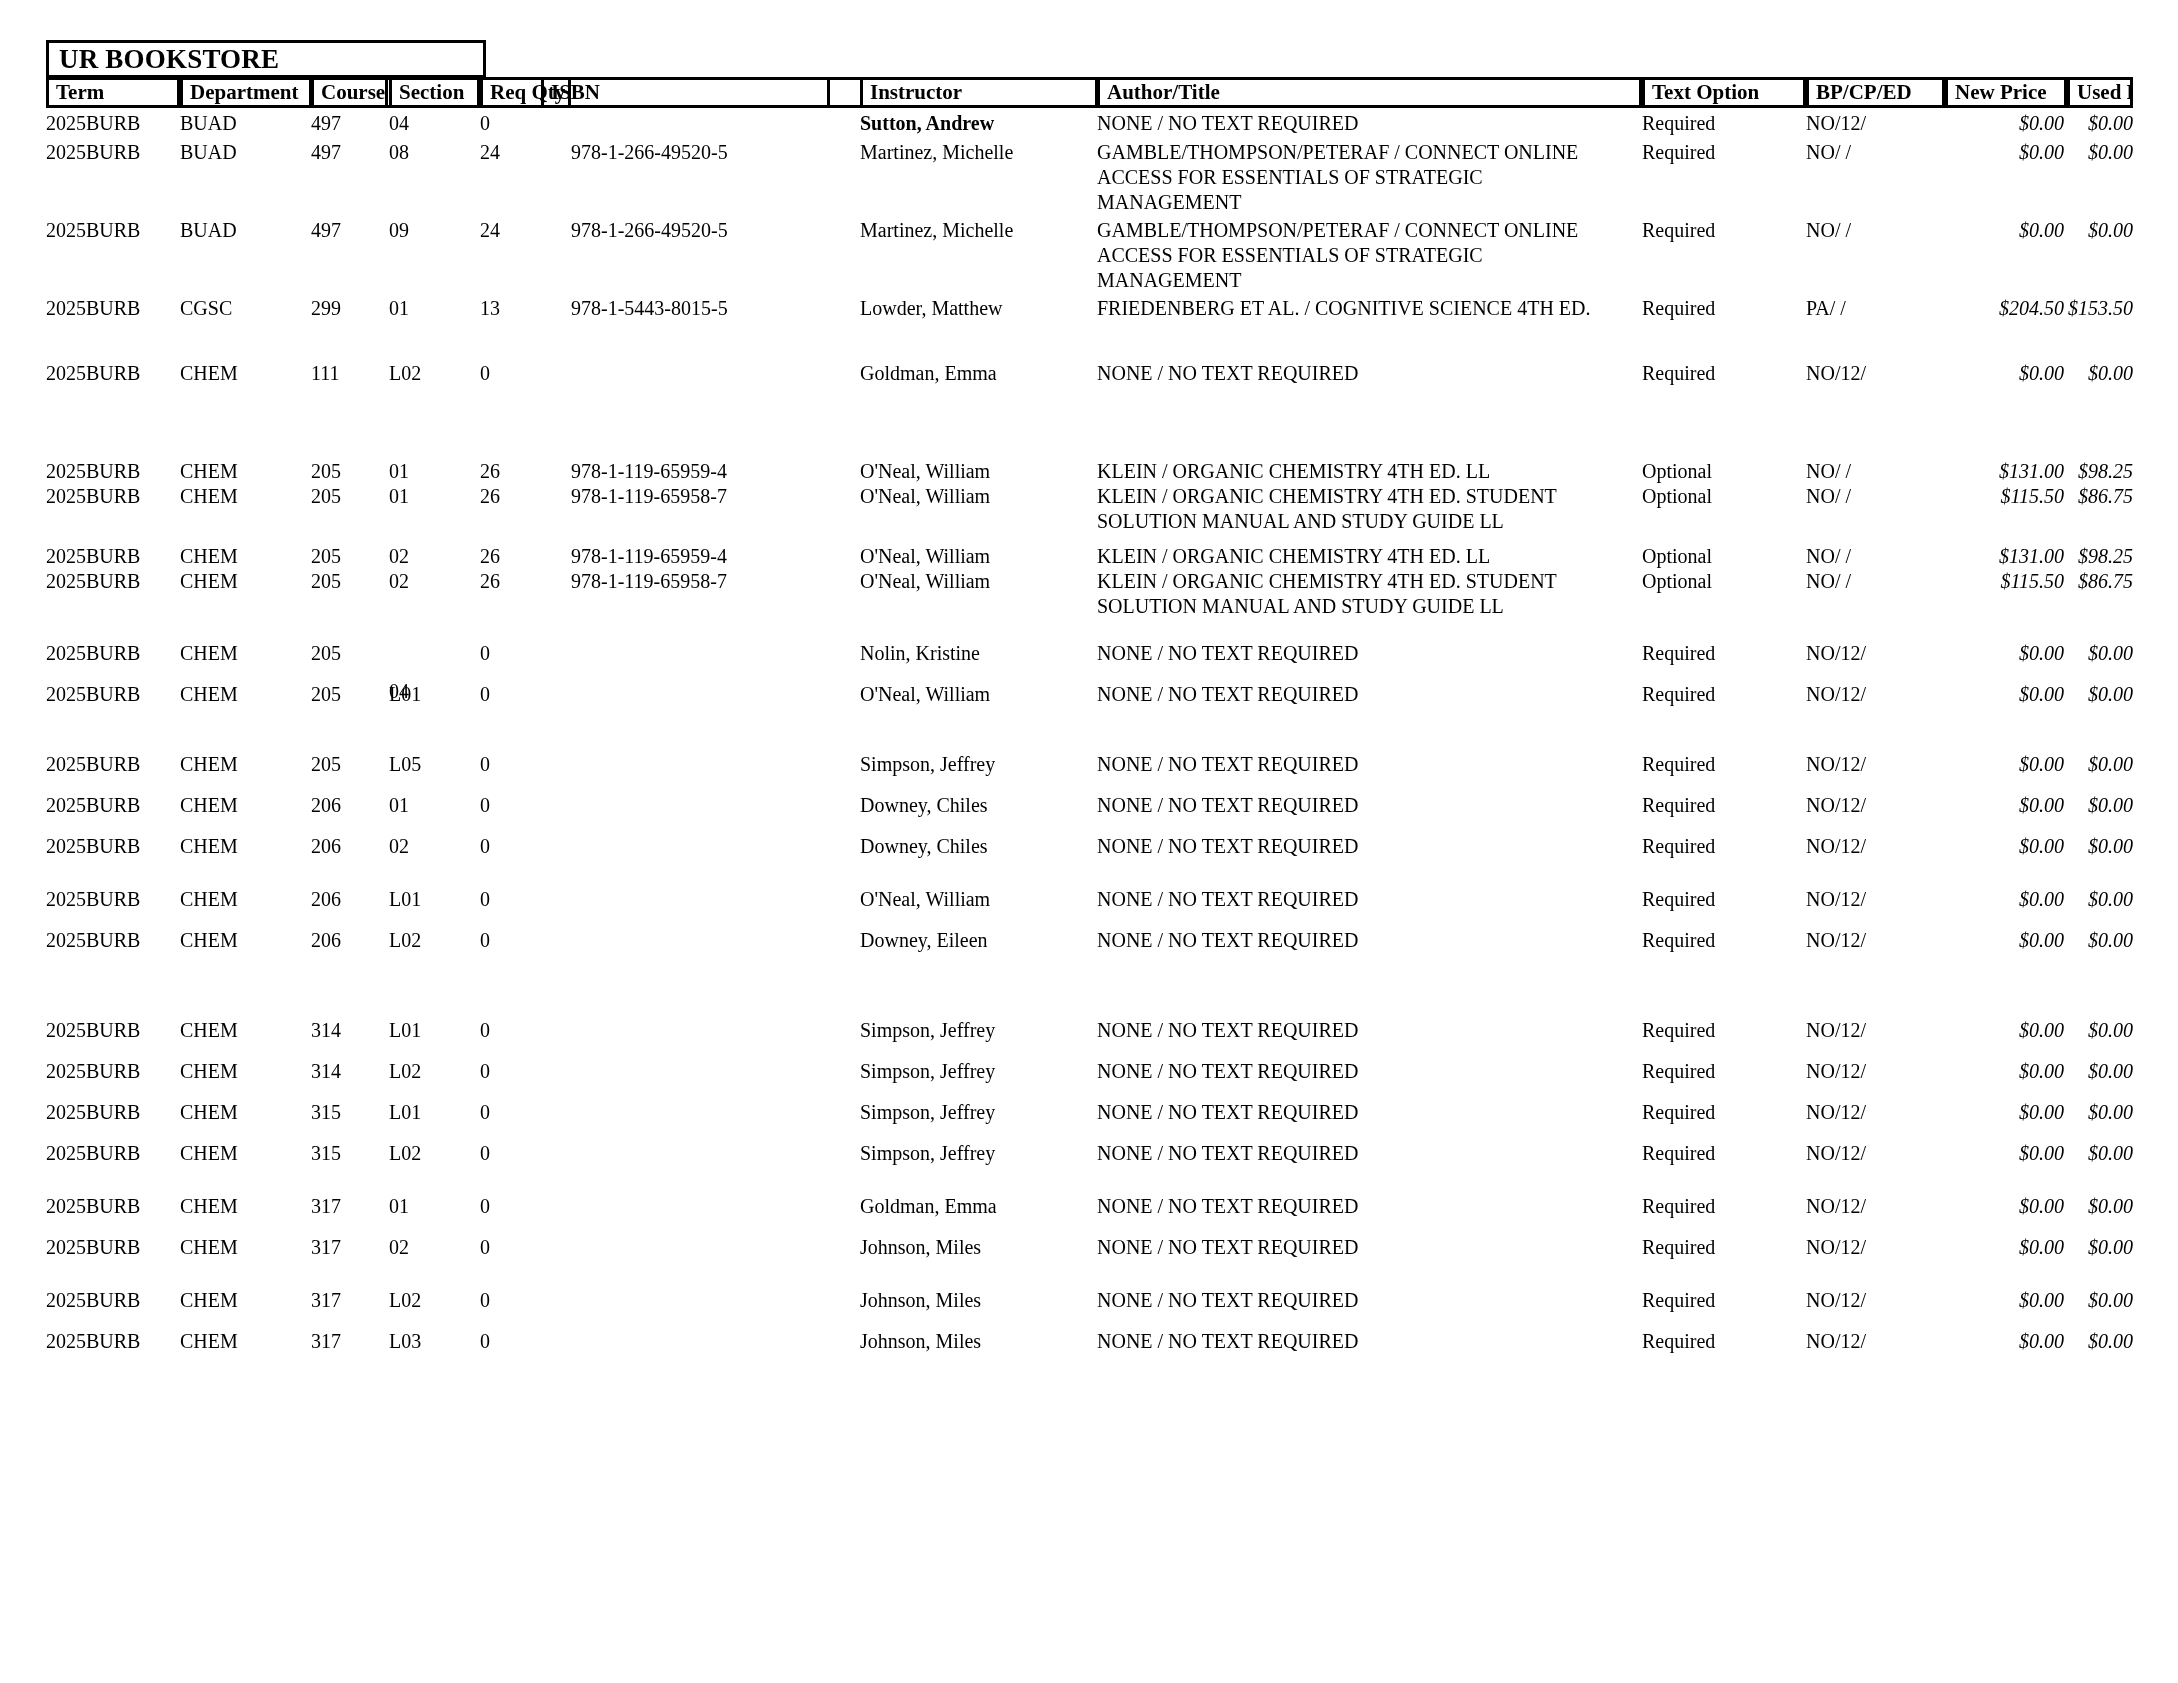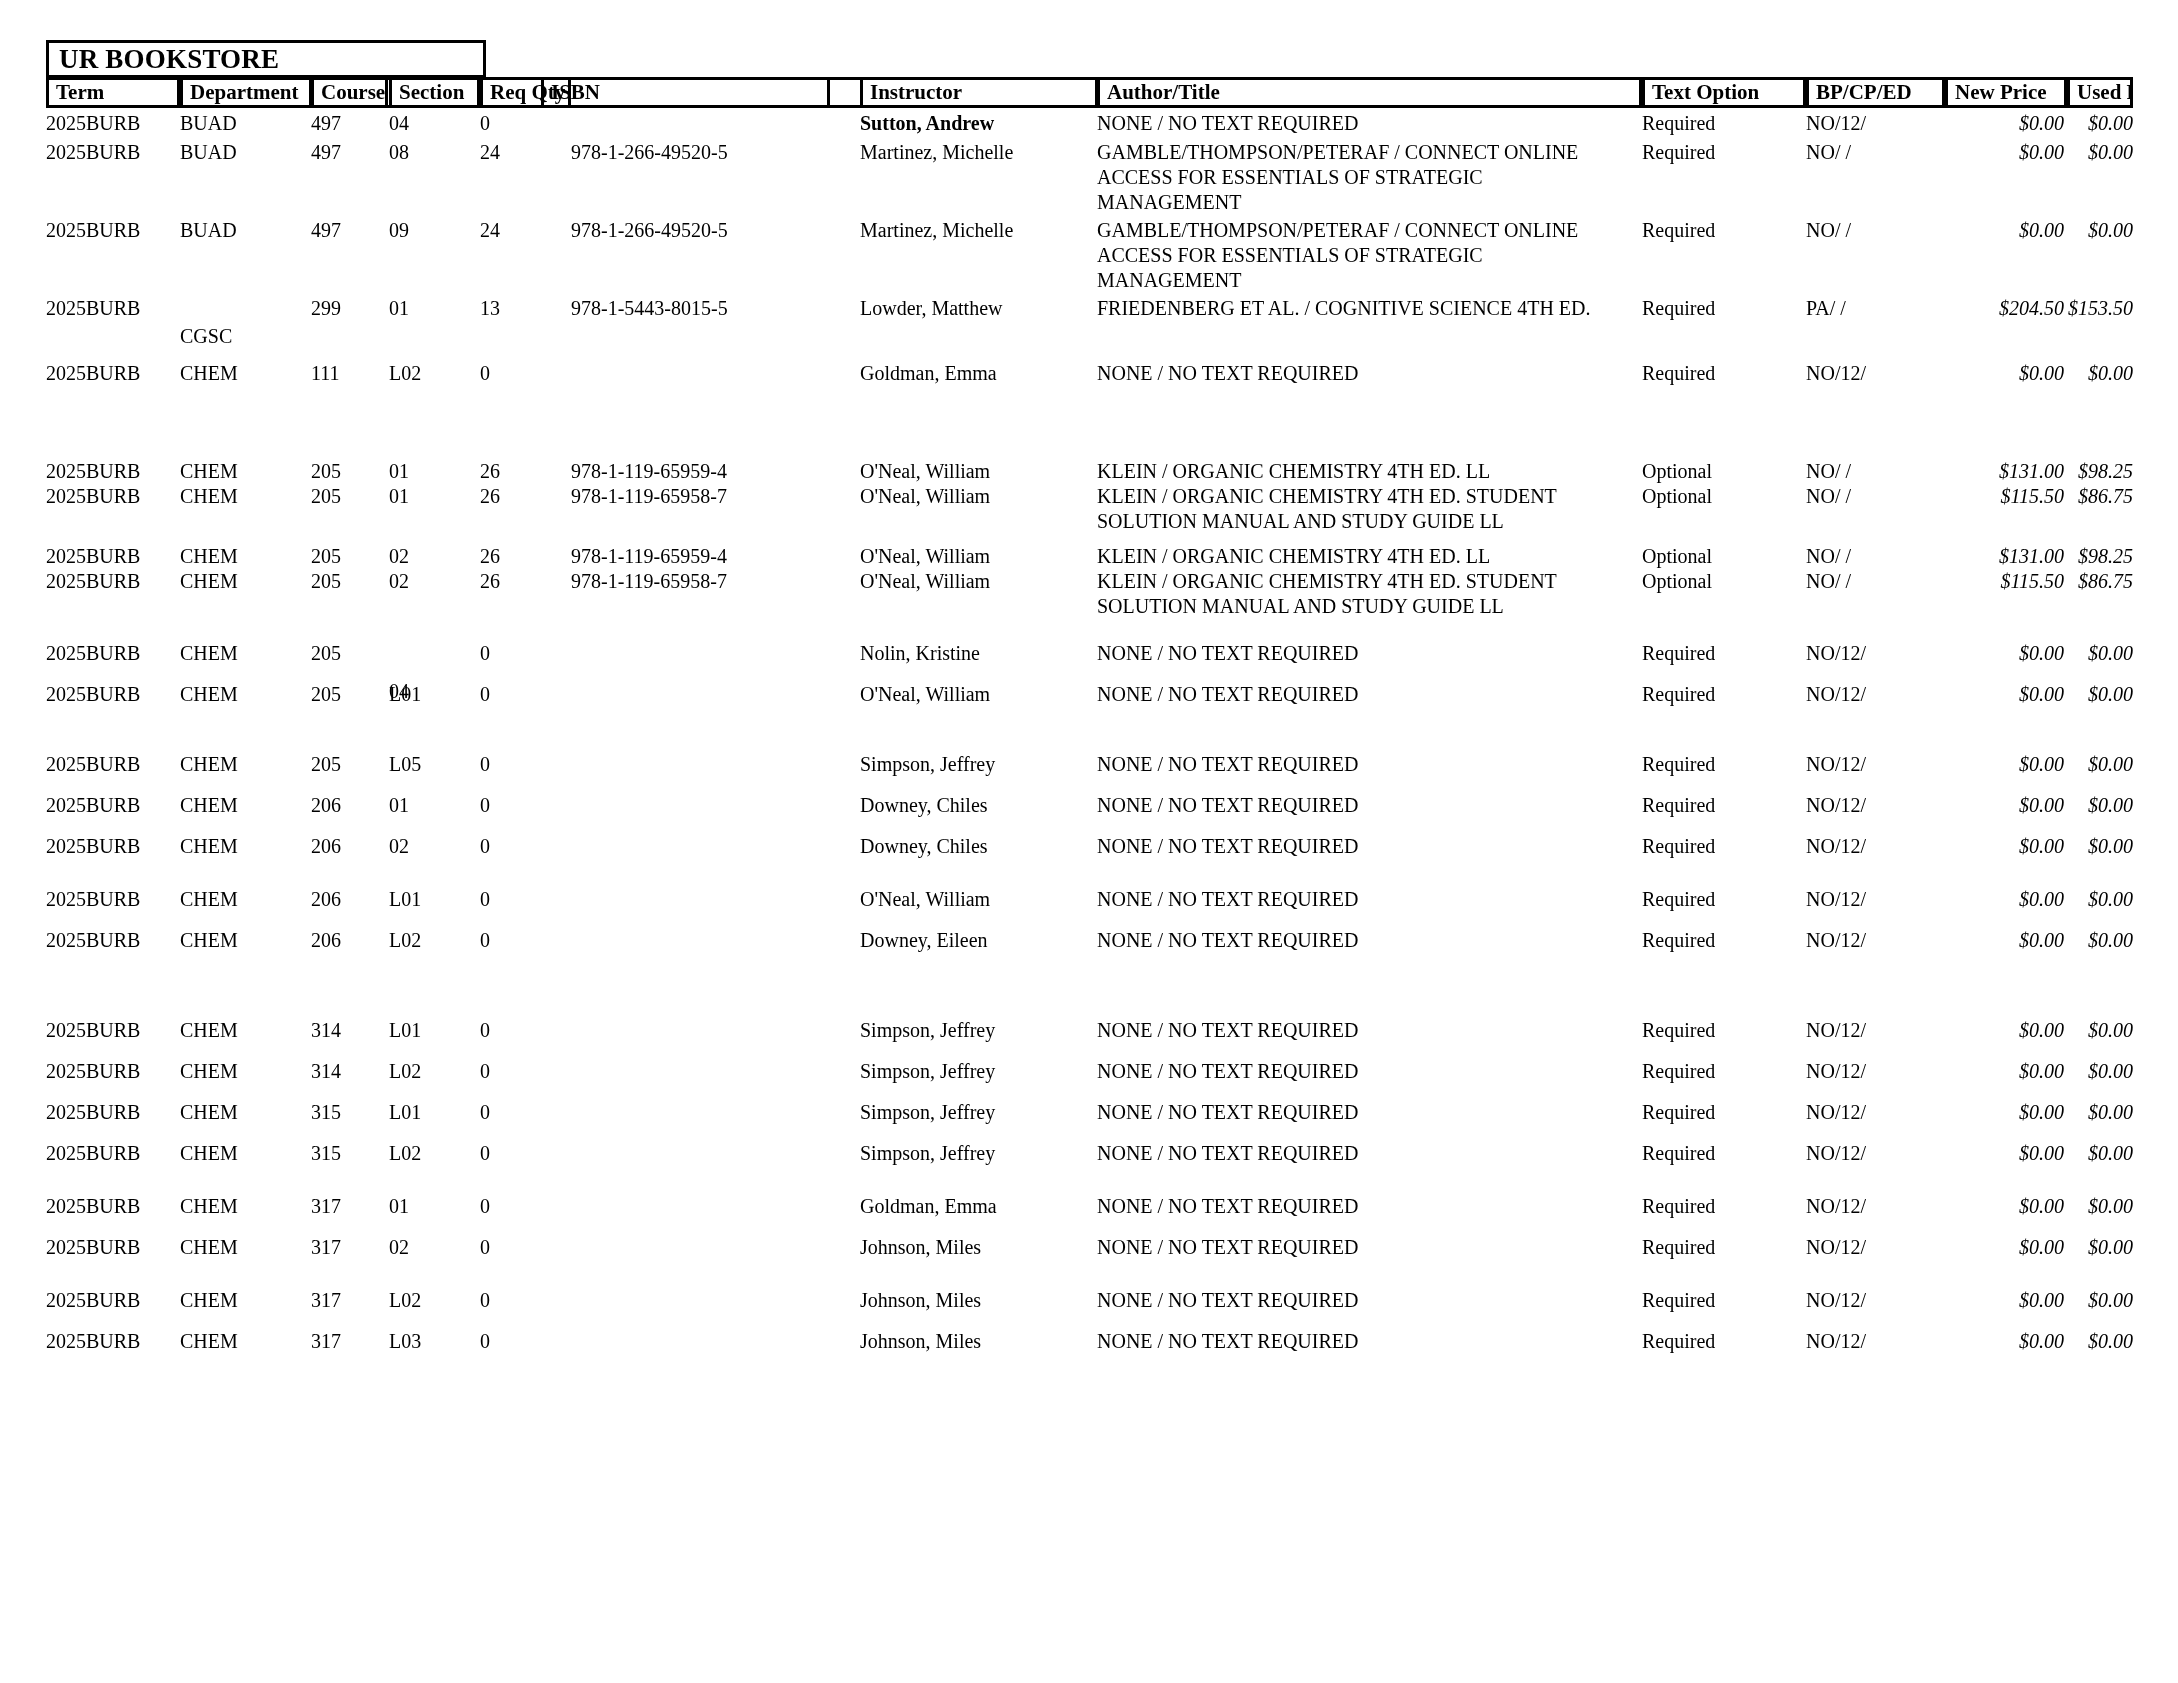--- a/index.html
+++ b/index.html
@@ -180,21 +180,21 @@
         <div class="cell" style="left: 814px; width: 238px;">Martinez, Michelle</div>
         <div class="cell" style="left: 1051px; width: 522px;">GAMBLE/THOMPSON/PETERAF / CONNECT ONLINE ACCESS FOR ESSENTIALS OF STRATEGIC MANAGEMENT</div>
         <div class="cell" style="left: 1596px; width: 176px;">Required</div>
         <div class="cell" style="left: 1760px; width: 139px;">NO/ /</div>
         <div class="cell c-right" style="left: 1881px; width: 137px;">$0.00</div>
         <div class="cell c-right" style="left: 2018px; width: 69px;">$0.00</div>
       </div>
       <div class="spacer" style="height: 4px;"></div>
       <div class="row" style="height: 25px;">
         <div class="cell" style="left: 0px; width: 134px;">2025BURB</div>
-        <div class="cell" style="left: 134px; width: 132px; margin-top: 28px;">CGSC</div>
+        <div class="cell" style="left: 134px; width: 132px;">CGSC</div>
         <div class="cell" style="left: 265px; width: 77px;">299</div>
         <div class="cell" style="left: 343px; width: 91px;">01</div>
         <div class="cell" style="left: 434px; width: 91px;">13</div>
         <div class="cell" style="left: 525px; width: 289px;">978-1-5443-8015-5</div>
         <div class="cell" style="left: 814px; width: 238px;">Lowder, Matthew</div>
         <div class="cell" style="left: 1051px; width: 522px;">FRIEDENBERG ET AL. / COGNITIVE SCIENCE 4TH ED.</div>
         <div class="cell" style="left: 1596px; width: 176px;">Required</div>
         <div class="cell" style="left: 1760px; width: 139px;">PA/ /</div>
         <div class="cell c-right" style="left: 1881px; width: 137px;">$204.50</div>
         <div class="cell c-right" style="left: 2018px; width: 69px;">$153.50</div>

